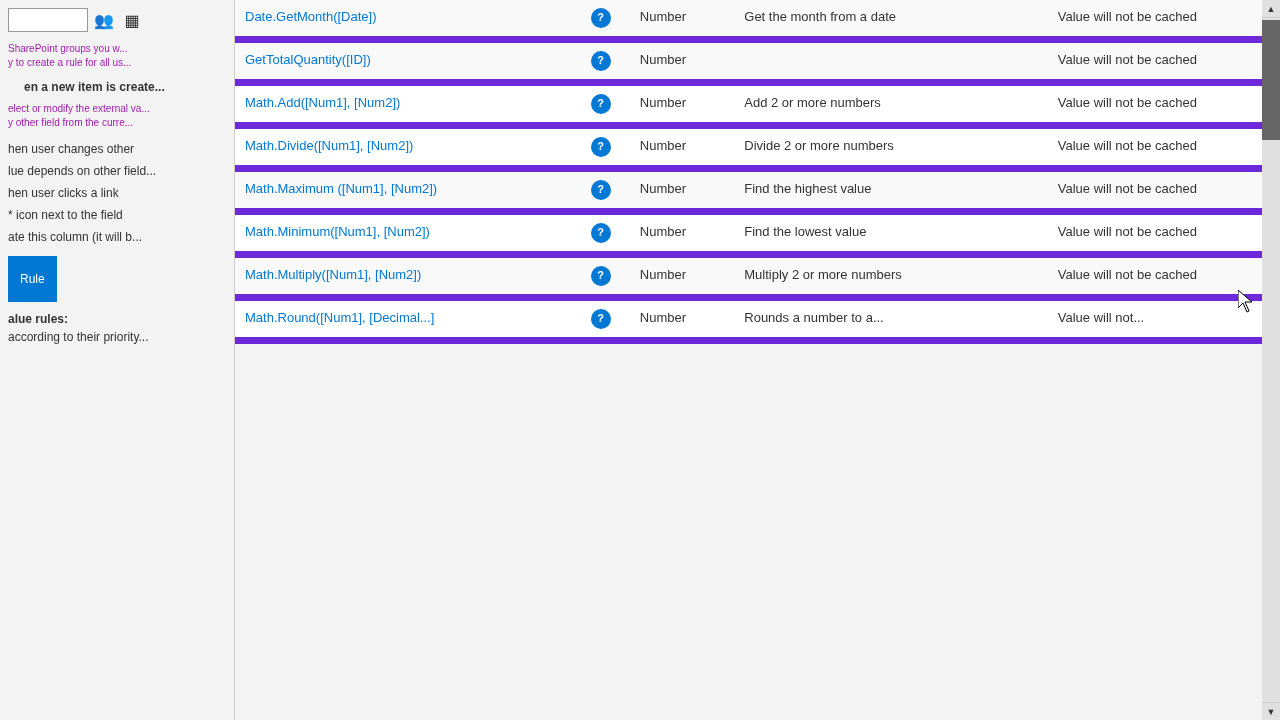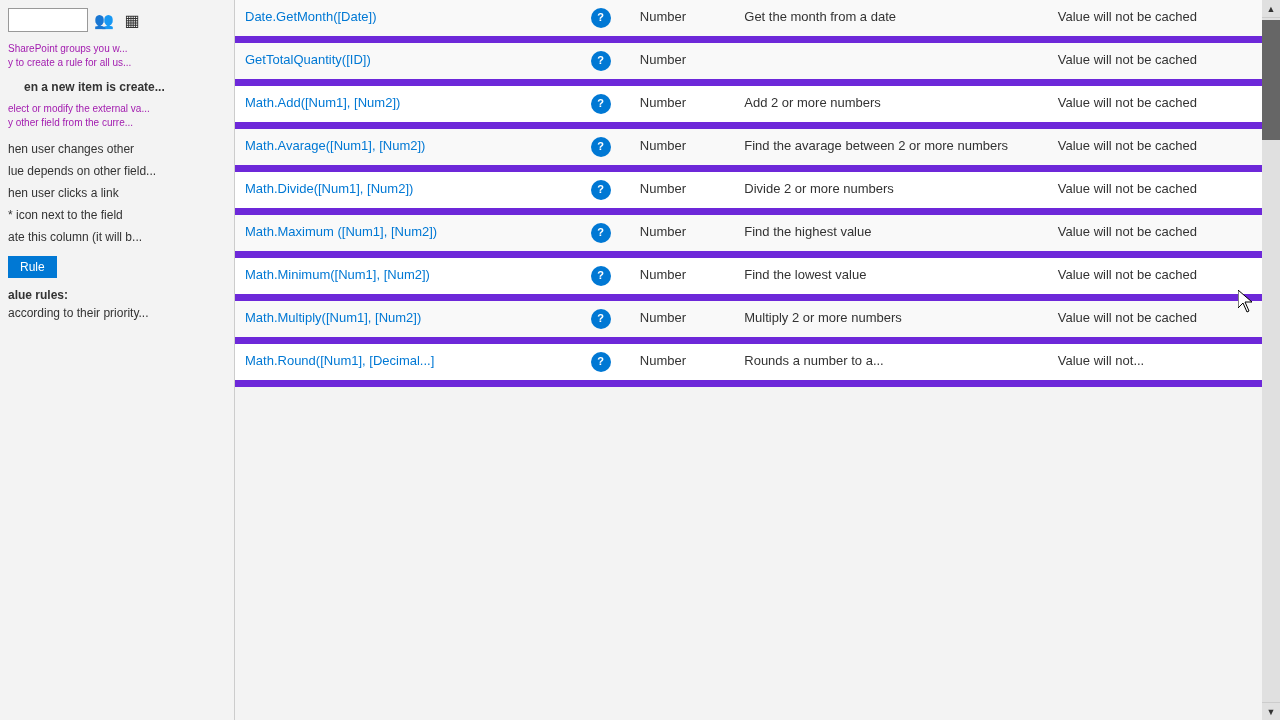--- a/index.html
+++ b/index.html
@@ -69,21 +69,21 @@
       font-size: 12px;
       color: #333;
       line-height: 1.5;
       padding: 2px 0;
     }
 
     .add-rule-btn {
       background: #0078d4;
       color: white;
       border: none;
-      padding: 4px 12px;
+      padding: 16px 12px;
       font-size: 12px;
       cursor: pointer;
       margin-top: 8px;
       margin-bottom: 10px;
     }
 
     .value-rules-section {
       font-size: 12px;
       color: #333;
       font-weight: 600;
@@ -286,31 +286,20 @@
         <a href="#" class="func-link">Math.Add([Num1], [Num2])</a>
       </td>
       <td style="background:#ffffff; text-align:center">
         <span class="help-icon">?</span>
       </td>
       <td style="background:#ffffff">Number</td>
       <td style="background:#ffffff">Add 2 or more numbers</td>
       <td style="background:#ffffff">Value will not be cached</td>
     </tr>
           <tr>
-      <td style="background:#f9f9f9">
-        <a href="#" class="func-link">Math.Avarage([Num1], [Num2])</a>
-      </td>
-      <td style="background:#f9f9f9; text-align:center">
-        <span class="help-icon">?</span>
-      </td>
-      <td style="background:#f9f9f9">Number</td>
-      <td style="background:#f9f9f9">Find the avarage between 2 or more numbers</td>
-      <td style="background:#f9f9f9">Value will not be cached</td>
-    </tr>
-          <tr>
       <td style="background:#ffffff">
         <a href="#" class="func-link">Math.Divide([Num1], [Num2])</a>
       </td>
       <td style="background:#ffffff; text-align:center">
         <span class="help-icon">?</span>
       </td>
       <td style="background:#ffffff">Number</td>
       <td style="background:#ffffff">Divide 2 or more numbers</td>
       <td style="background:#ffffff">Value will not be cached</td>
     </tr>

